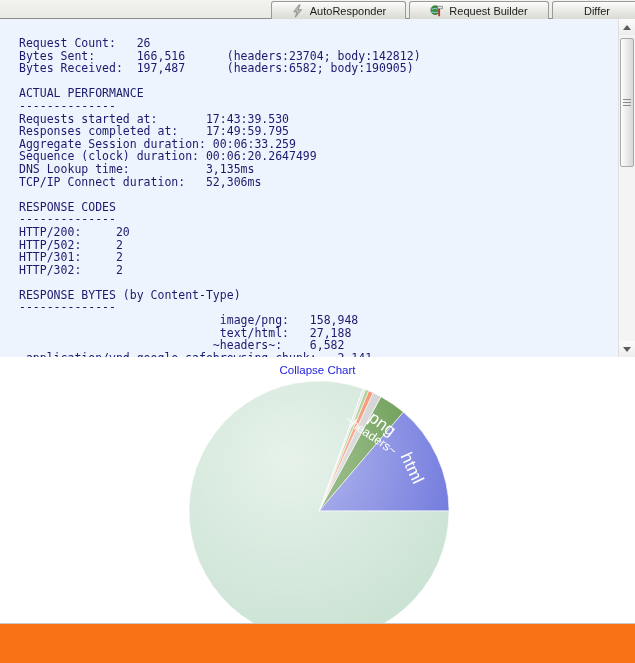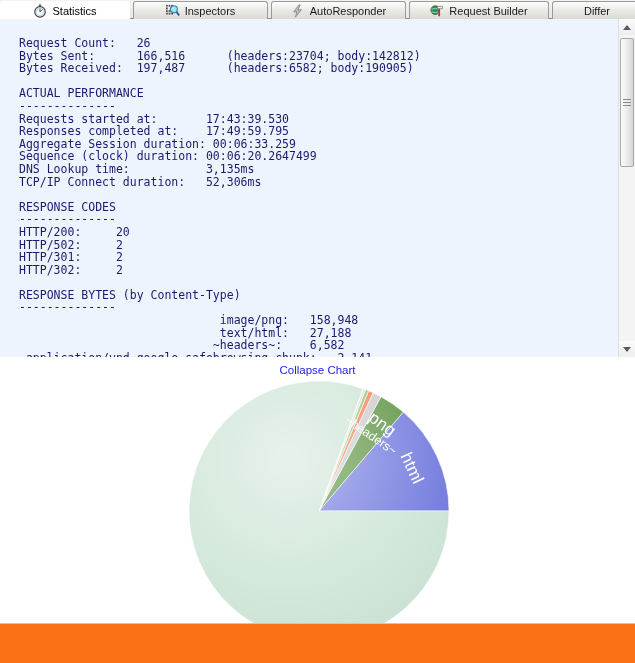--- a/index.html
+++ b/index.html
@@ -162,53 +162,21 @@
   #copy-link {
     position: absolute;
     left: 5px; top: 2px;
   }
 </style>
 </head>
 <body>
 
 <div id="tabstrip">
 
-  <div class="tab active" style="left:0px;width:130px;">
-    <span class="ticon">
-      <svg viewBox="0 0 16 16" width="14" height="14">
-        <rect x="6.5" y="0.5" width="3" height="2" fill="#6b6b6b"></rect>
-        <circle cx="8" cy="9" r="6" fill="#ffffff" stroke="#3a3a3a" stroke-width="1.3"></circle>
-        <circle cx="8" cy="9" r="4.4" fill="none" stroke="#7ecbe8" stroke-width="0.8"></circle>
-        <line x1="8" y1="9" x2="11" y2="6" stroke="#c02020" stroke-width="1.1"></line>
-        <line x1="8" y1="9" x2="8" y2="5.4" stroke="#333" stroke-width="1"></line>
-      </svg>
-    </span>
-    <span class="tab-label">Statistics</span>
-  </div>
-
-  <div class="tab" style="left:133px;width:135px;">
-    <span class="ticon">
-      <svg viewBox="0 0 16 16" width="14" height="14">
-        <g fill="#4a4a4a">
-          <rect x="0" y="1" width="2" height="2"></rect>
-            <rect x="3" y="1" width="2" height="2"></rect>
-          <rect x="0" y="4" width="2" height="2"></rect>
-            <rect x="6" y="1" width="2" height="2"></rect>
-          <rect x="0" y="7" width="2" height="2"></rect>
-            <rect x="3" y="7" width="2" height="2"></rect>
-          <rect x="0" y="10" width="2" height="2"></rect>
-            <rect x="3" y="10" width="2" height="2"></rect>
-          <rect x="6" y="10" width="2" height="2"></rect>
-        </g>
-        <circle cx="9" cy="6" r="4" fill="#9fe2f5" stroke="#2f7f9e" stroke-width="1.2"></circle>
-        <line x1="12" y1="9" x2="15" y2="13" stroke="#1f5f8b" stroke-width="2"></line>
-      </svg>
-    </span>
-    <span class="tab-label">Inspectors</span>
-  </div>
+
 
   <div class="tab" style="left:271px;width:135px;">
     <span class="ticon">
       <svg viewBox="0 0 16 16" width="14" height="14">
         <polygon points="9,1 3,9 6.5,9 5,15 12,6.5 8,6.5 10.5,1" fill="#b8b8b8" stroke="#7d7d7d" stroke-width="0.8"></polygon>
       </svg>
     </span>
     <span class="tab-label">AutoResponder</span>
   </div>
 

